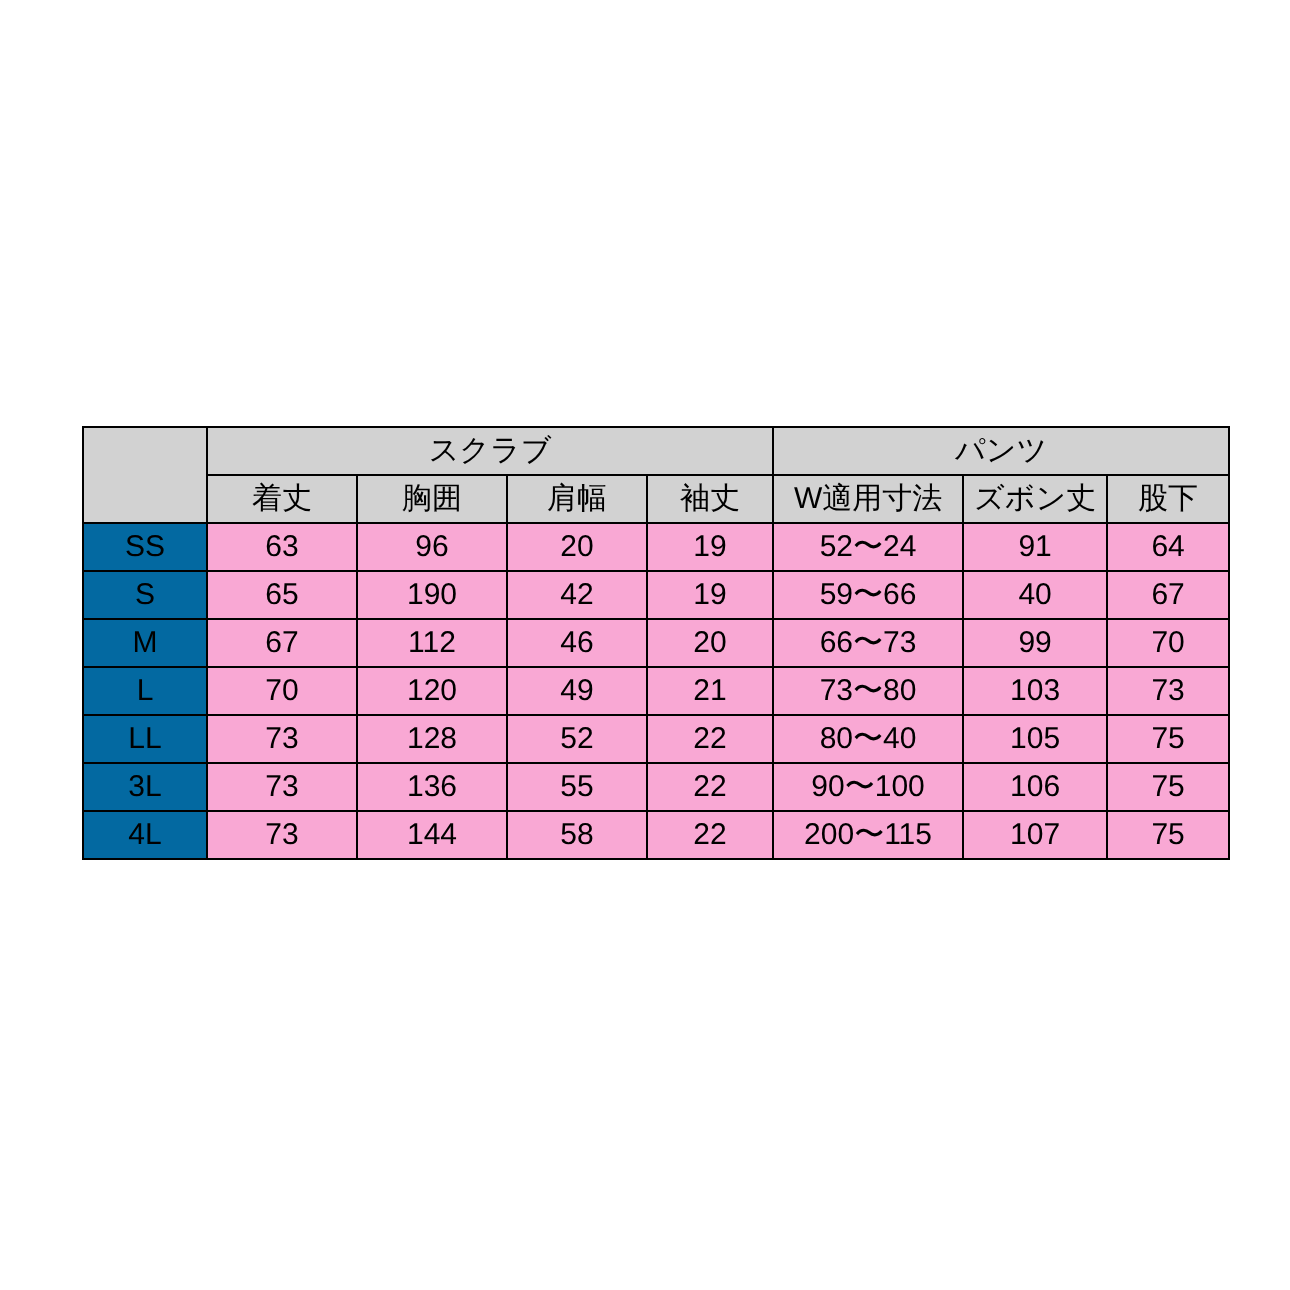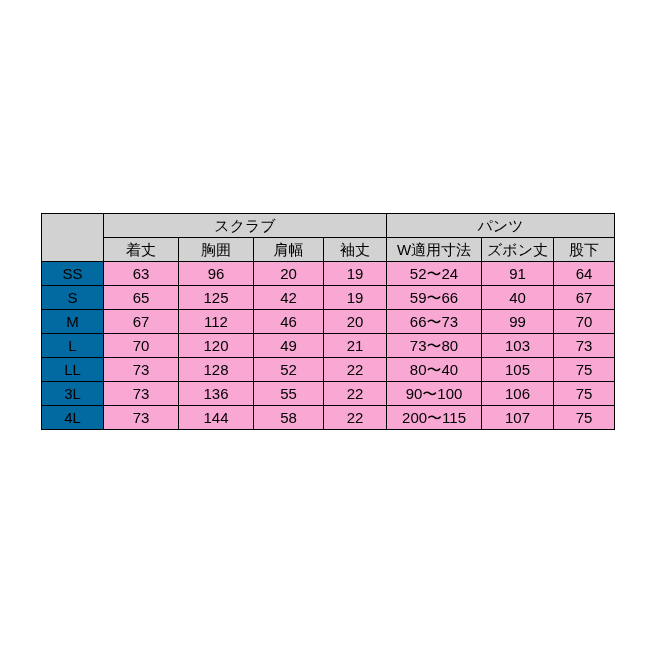--- a/index.html
+++ b/index.html
@@ -104,21 +104,21 @@
           <td class="value-cell">20</td>
           <td class="value-cell">19</td>
           <td class="value-cell">52〜24</td>
           <td class="value-cell">91</td>
           <td class="value-cell">64</td>
         </tr>
 
         <tr>
           <td class="size-cell">S</td>
           <td class="value-cell">65</td>
-          <td class="value-cell">125</td>
+          <td class="value-cell">190</td>
           <td class="value-cell">42</td>
           <td class="value-cell">19</td>
           <td class="value-cell">59〜66</td>
           <td class="value-cell">40</td>
           <td class="value-cell">67</td>
         </tr>
 
         <tr>
           <td class="size-cell">M</td>
           <td class="value-cell">67</td>

